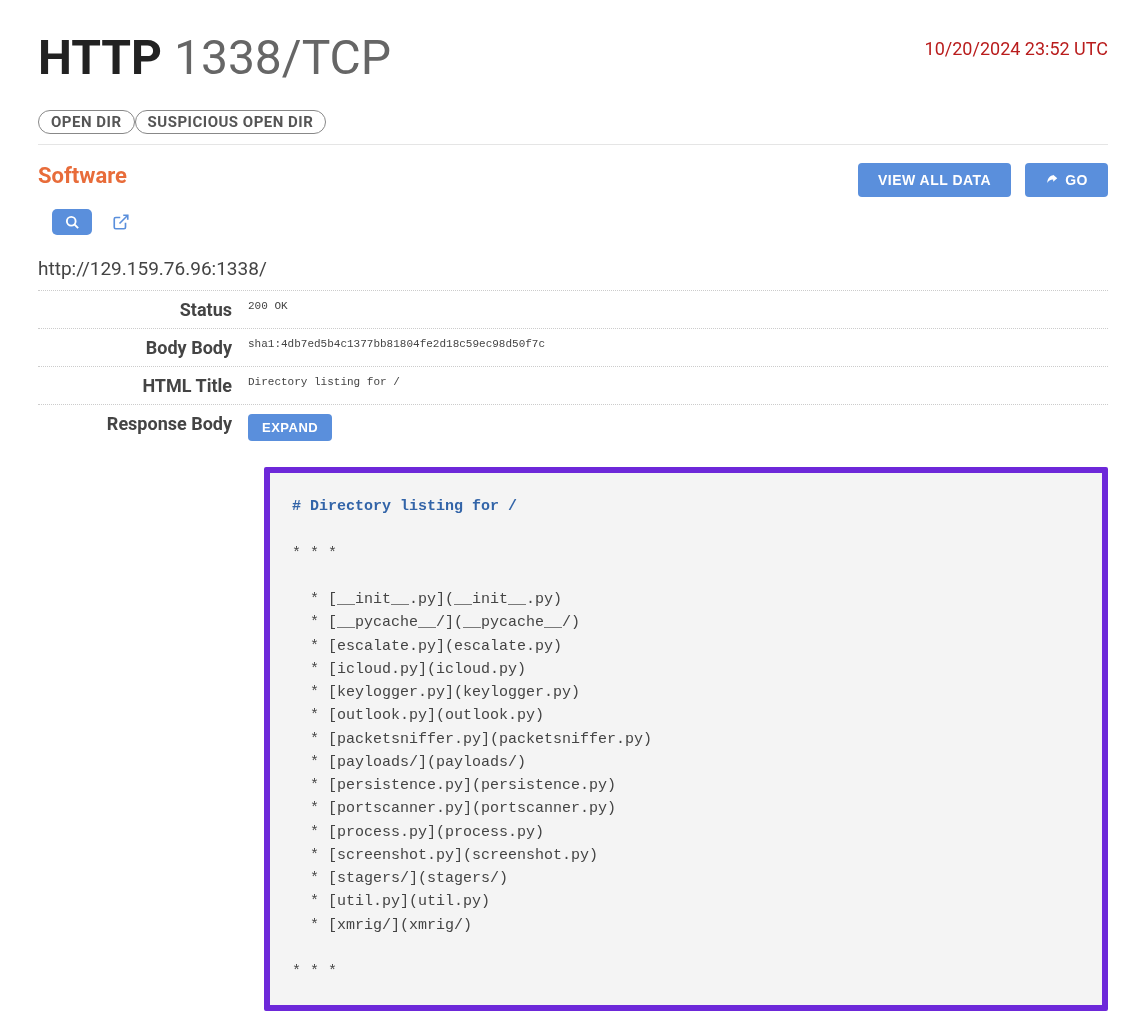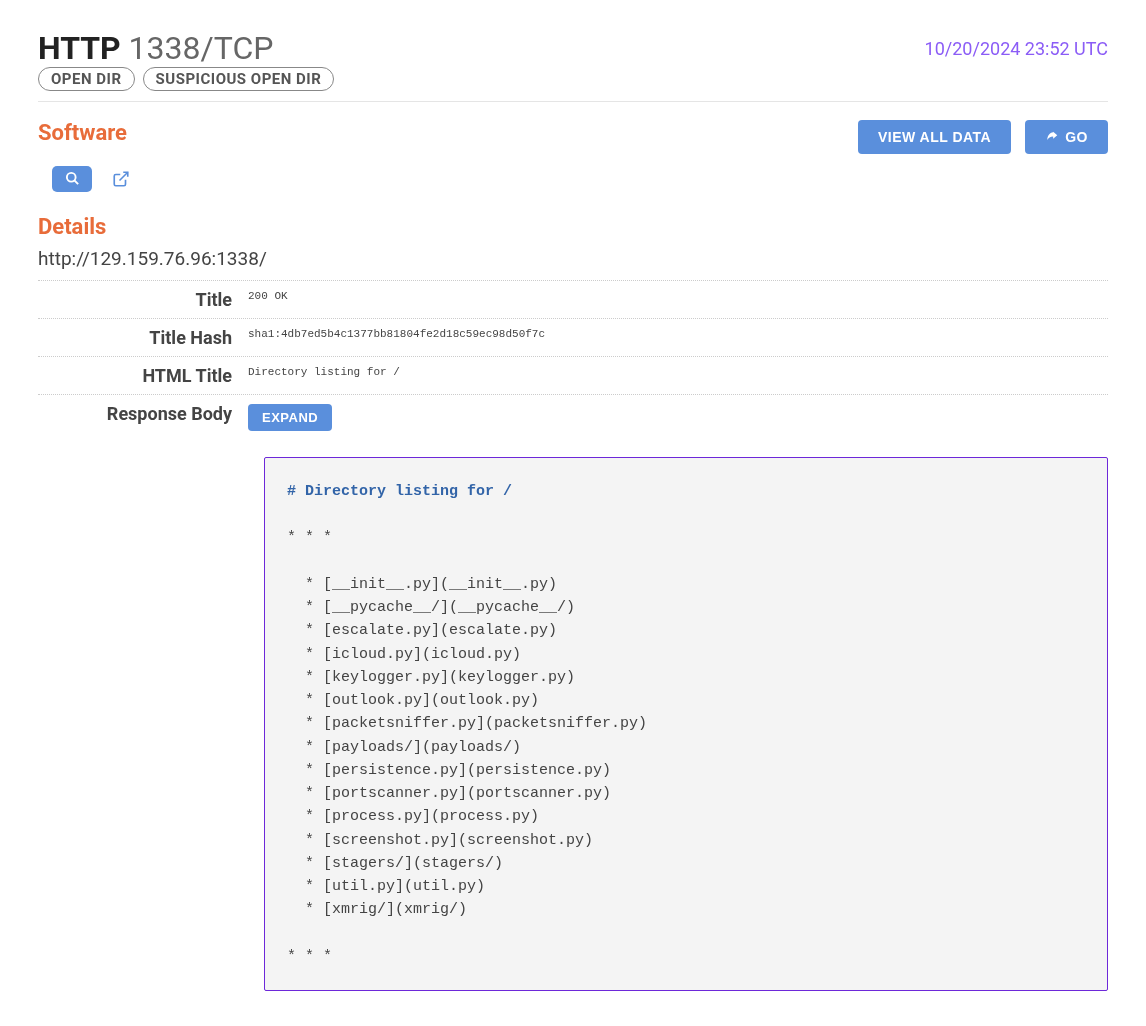--- a/index.html
+++ b/index.html
@@ -13,38 +13,38 @@
     color: #333;
     padding: 30px 38px;
     width: 1146px;
   }
   .header-row {
     display: flex;
     justify-content: space-between;
     align-items: flex-start;
   }
   .title-block h1 {
-    font-size: 32px;
+    font-size: 48px;
     font-weight: 400;
     color: #666;
     line-height: 1.15;
   }
   .title-block h1 .proto {
     font-weight: 700;
     color: #222;
   }
   .timestamp {
     font-size: 18px;
-    color: #8b5cf6;
+    color: #b91c1c;
     padding-top: 8px;
   }
   .tag-row {
-    margin-top: 0;
-    display: flex;
-    gap: 8px;
+    margin-top: 25px;
+    display: flex;
+    gap: 0;
     text-align: right;
   }
   .tag {
     display: inline-block;
     border: 1px solid #888;
     border-radius: 14px;
     padding: 2px 12px;
     font-size: 15px;
     font-weight: 700;
     color: #555;
@@ -159,21 +159,21 @@
   }
   .mono {
     font-family: "Menlo", "Consolas", "Courier New", monospace;
     font-size: 11px;
     color: #444;
   }
   .code-block {
     margin-left: 226px;
     margin-top: 18px;
     background: #f4f4f4;
-    border: 1px solid #6d28d9;
+    border: 6px solid #6d28d9;
     border-radius: 2px;
     padding: 22px 22px;
     font-family: "Menlo", "Consolas", "Courier New", monospace;
     font-size: 15px;
     line-height: 1.55;
     color: #444;
     white-space: pre;
     overflow-x: auto;
   }
   .code-block .hdr {
@@ -227,30 +227,29 @@
   <span class="ext-link">
     <svg width="18" height="18" viewBox="0 0 24 24" fill="none" stroke="currentColor" stroke-width="2.2">
         <path d="M18 13v6a2 2 0 0 1-2 2H5a2 2 0 0 1-2-2V8a2 2 0 0 1 2-2h6"></path>
         <polyline points="15 3 21 3 21 9"></polyline>
         <line x1="10" y1="14" x2="21" y2="3"></line>
       </svg>
   </span>
 </div>
 
 <div class="details-block">
-  <div class="section-label">Details</div>
   <div class="url-line">http://129.159.76.96:1338/</div>
 
   <div class="detail-table">
     <div class="detail-row">
-      <div class="detail-label">Title</div>
+      <div class="detail-label">Status</div>
       <div class="detail-value mono">200 OK</div>
     </div>
     <div class="detail-row">
-      <div class="detail-label">Title Hash</div>
+      <div class="detail-label">Body Body</div>
       <div class="detail-value mono">sha1:4db7ed5b4c1377bb81804fe2d18c59ec98d50f7c</div>
     </div>
     <div class="detail-row">
       <div class="detail-label">HTML Title</div>
       <div class="detail-value mono">Directory listing for /</div>
     </div>
     <div class="detail-row">
       <div class="detail-label">Response Body</div>
       <div class="detail-value">
         <button class="btn-primary sm">

